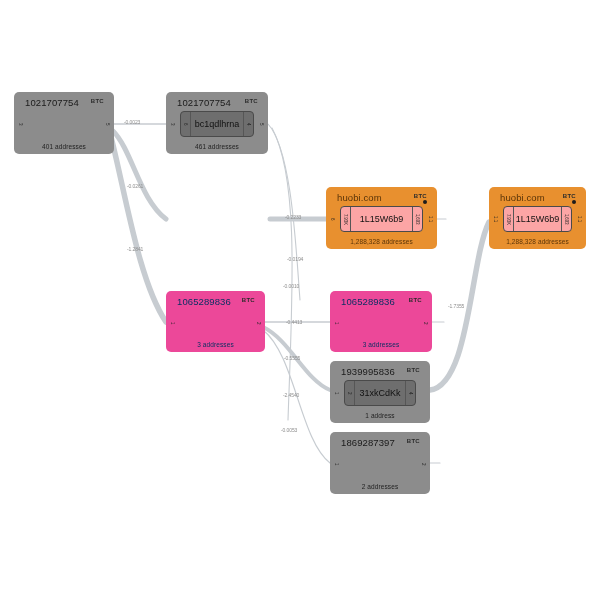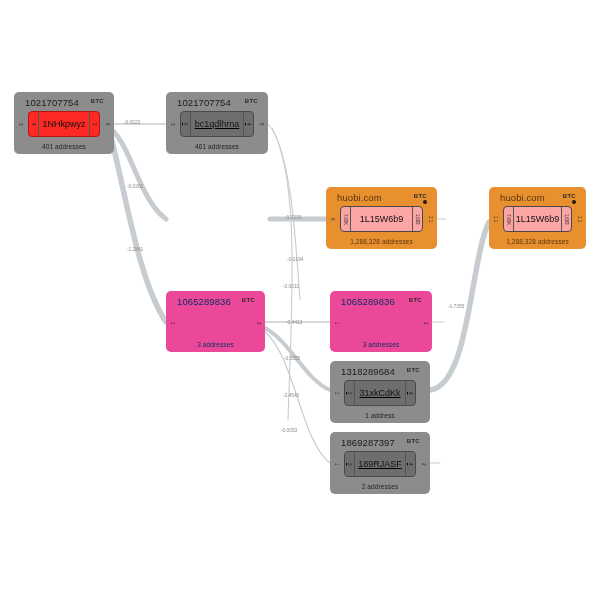--- a/index.html
+++ b/index.html
@@ -141,21 +141,21 @@
   .n-gray   { background: #8c8c8c; }
   .n-blue   { background: #ec4899; }
   .n-orange { background: #e8902f; }
 
   .n-blue .node-title,
   .n-blue .node-footer { color: #0c2f63; }
   .n-orange .node-title,
   .n-orange .node-footer { color: #5a3408; text-align: center; }
 
   .cap-red    { background: #fc2a23 !important; border-color: #b61410 !important; }
-  .cap-gray   { background: #6e6e6e; text-decoration: underline; }
+  .cap-gray   { background: #6e6e6e; }
   .cap-orange { background: #fca5a5; }
 
   .edge-label {
     position: absolute;
     font-size: 5px;
     color: #8e8e8e;
     white-space: nowrap;
     letter-spacing: -0.1px;
   }
 </style>
@@ -195,25 +195,20 @@
     </g>
   </svg>
 
   <div id="node-layer">
 
     <div class="node n-gray" style="left:14px; top:92px; width:100px; height:62px;">
       <div class="node-title">1021707754</div>
       <div class="node-asset">BTC</div>
       <div class="port left">3</div>
       <div class="port right">5</div>
-      <div class="addr-box cap-red">
-        <div class="addr-side">4</div>
-        <div class="addr-text">1NHkpwyz</div>
-        <div class="addr-side right">2</div>
-      </div>
       <div class="node-footer">401 addresses</div>
     </div>
 
     <div class="node n-gray" style="left:166px; top:92px; width:102px; height:62px;">
       <div class="node-title">1021707754</div>
       <div class="node-asset">BTC</div>
       <div class="port left">3</div>
       <div class="port right">5</div>
       <div class="addr-box cap-gray">
         <div class="addr-side">6</div>
@@ -262,41 +257,36 @@
 
     <div class="node n-blue" style="left:330px; top:291px; width:102px; height:61px;">
       <div class="node-title">1065289836</div>
       <div class="node-asset">BTC</div>
       <div class="port left">1</div>
       <div class="port right">2</div>
       <div class="node-footer">3 addresses</div>
     </div>
 
     <div class="node n-gray" style="left:330px; top:361px; width:100px; height:62px;">
-      <div class="node-title">1318289684</div>
+      <div class="node-title">1939995836</div>
       <div class="node-asset">BTC</div>
       <div class="port left">1</div>
       <div class="addr-box cap-gray">
         <div class="addr-side">2</div>
         <div class="addr-text">31xkCdKk</div>
         <div class="addr-side right">4</div>
       </div>
       <div class="node-footer">1 address</div>
     </div>
 
     <div class="node n-gray" style="left:330px; top:432px; width:100px; height:62px;">
       <div class="node-title">1869287397</div>
       <div class="node-asset">BTC</div>
       <div class="port left">1</div>
       <div class="port right">2</div>
-      <div class="addr-box cap-gray">
-        <div class="addr-side">2</div>
-        <div class="addr-text">189RJASF</div>
-        <div class="addr-side right">4</div>
-      </div>
       <div class="node-footer">2 addresses</div>
     </div>
 
     <div class="edge-label" style="left:124px; top:119px;">-0.0023</div>
     <div class="edge-label" style="left:127px; top:183px;">-0.0261</div>
     <div class="edge-label" style="left:127px; top:246px;">-1.2841</div>
     <div class="edge-label" style="left:285px; top:214px;">-0.2233</div>
     <div class="edge-label" style="left:287px; top:256px;">-0.0194</div>
     <div class="edge-label" style="left:283px; top:283px;">-0.0010</div>
     <div class="edge-label" style="left:286px; top:319px;">-0.4413</div>

